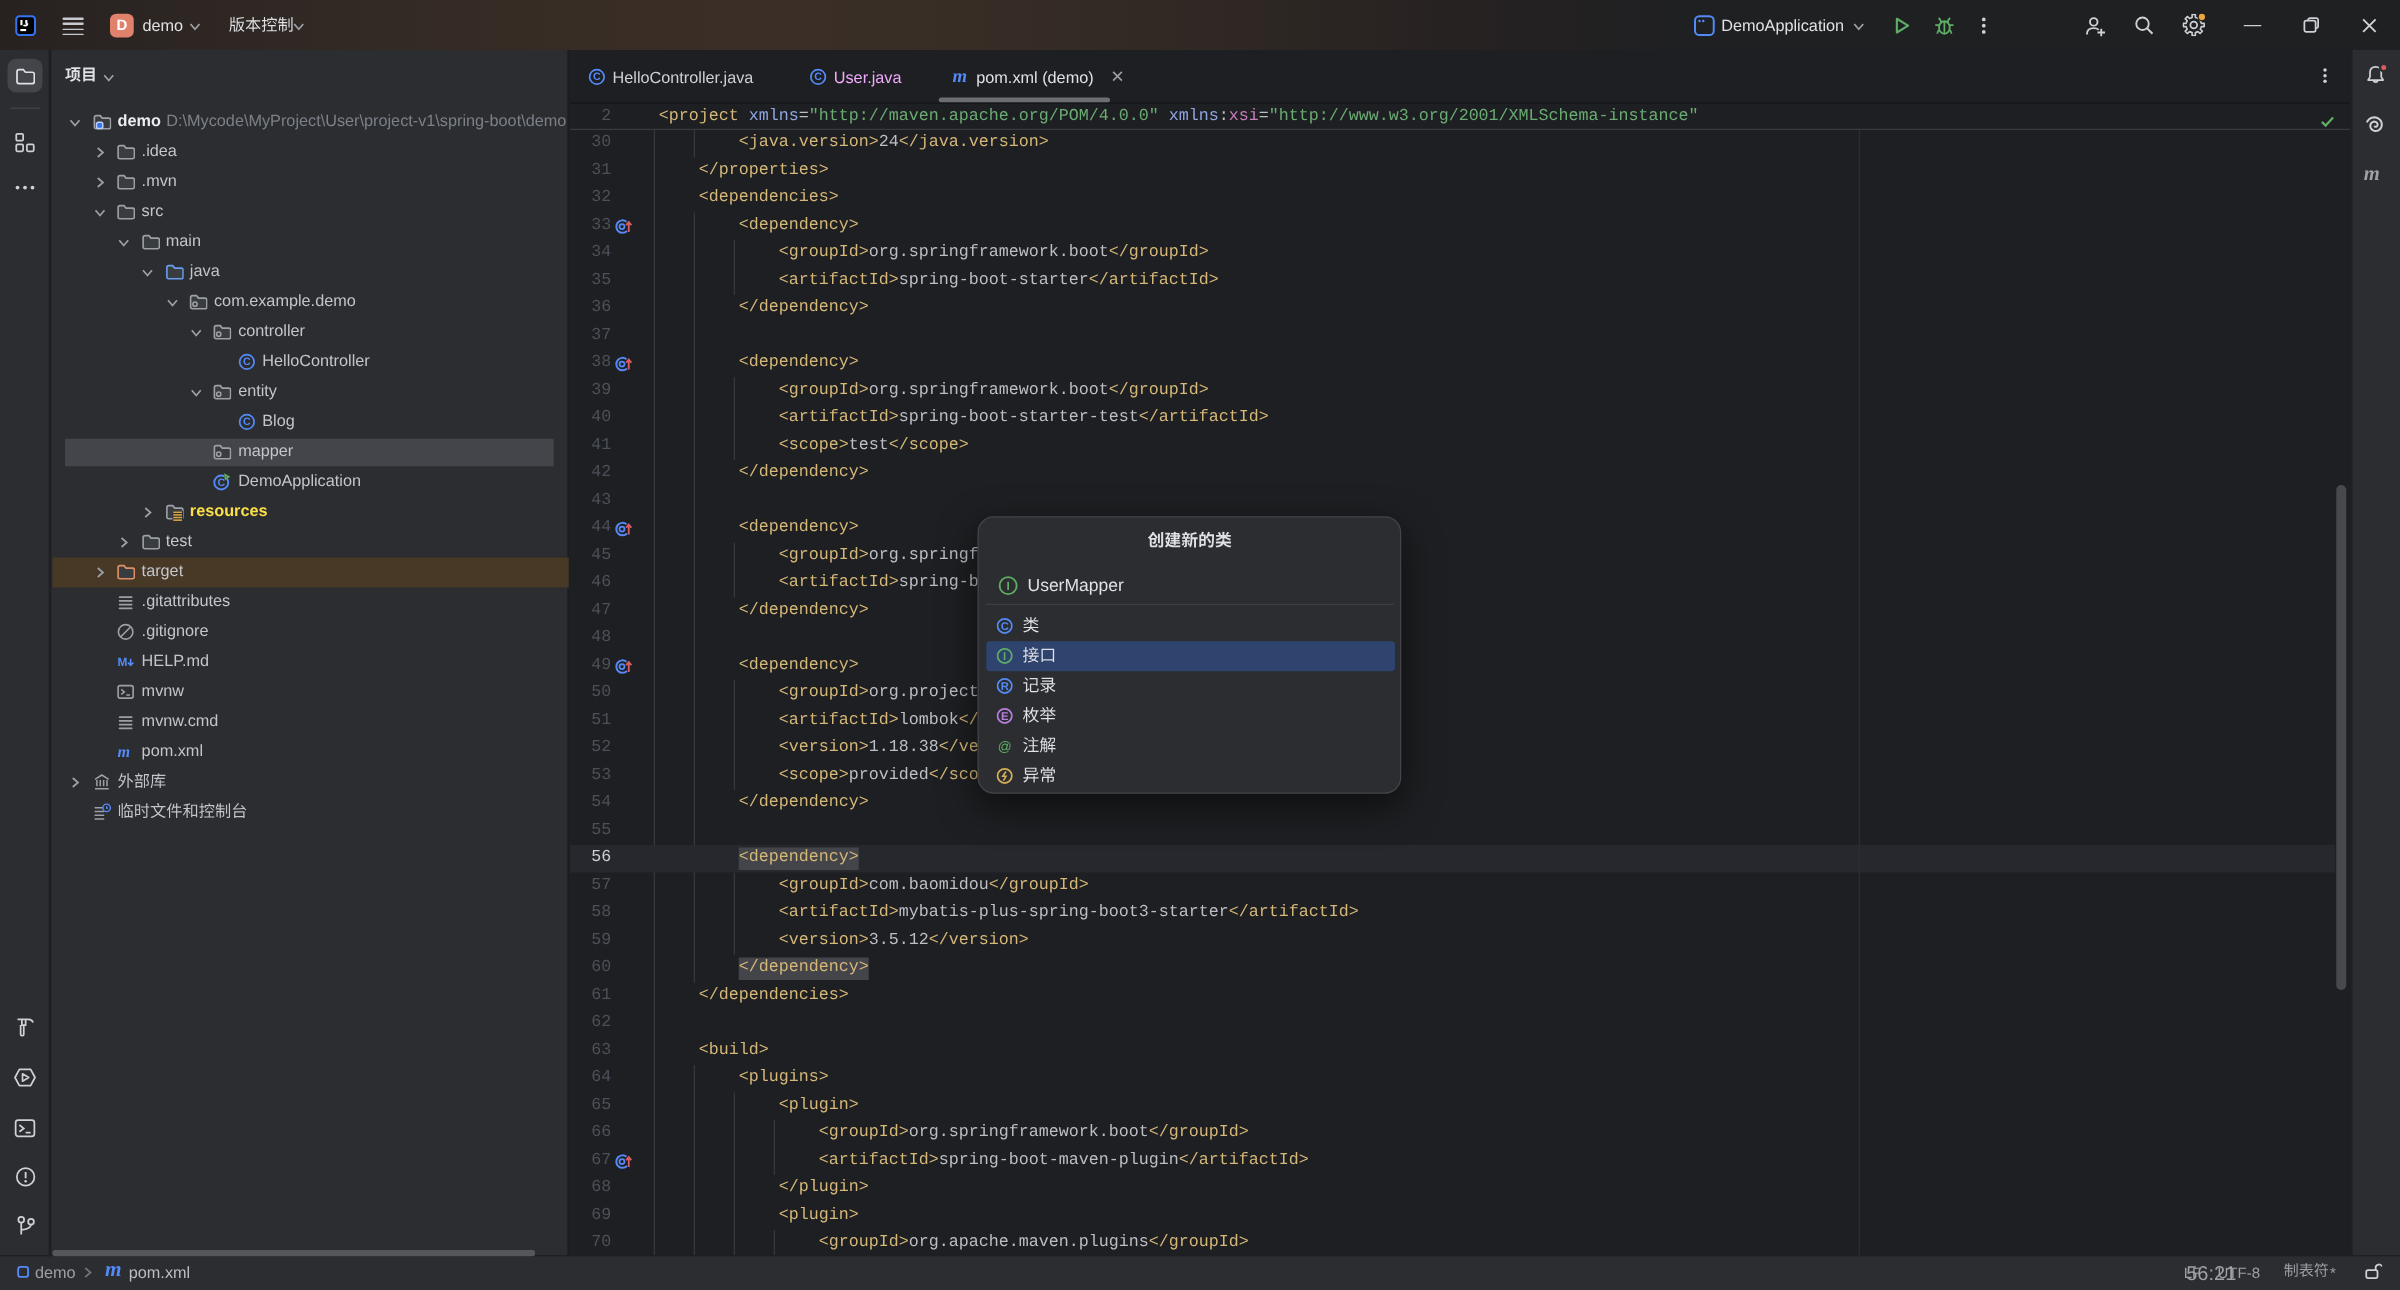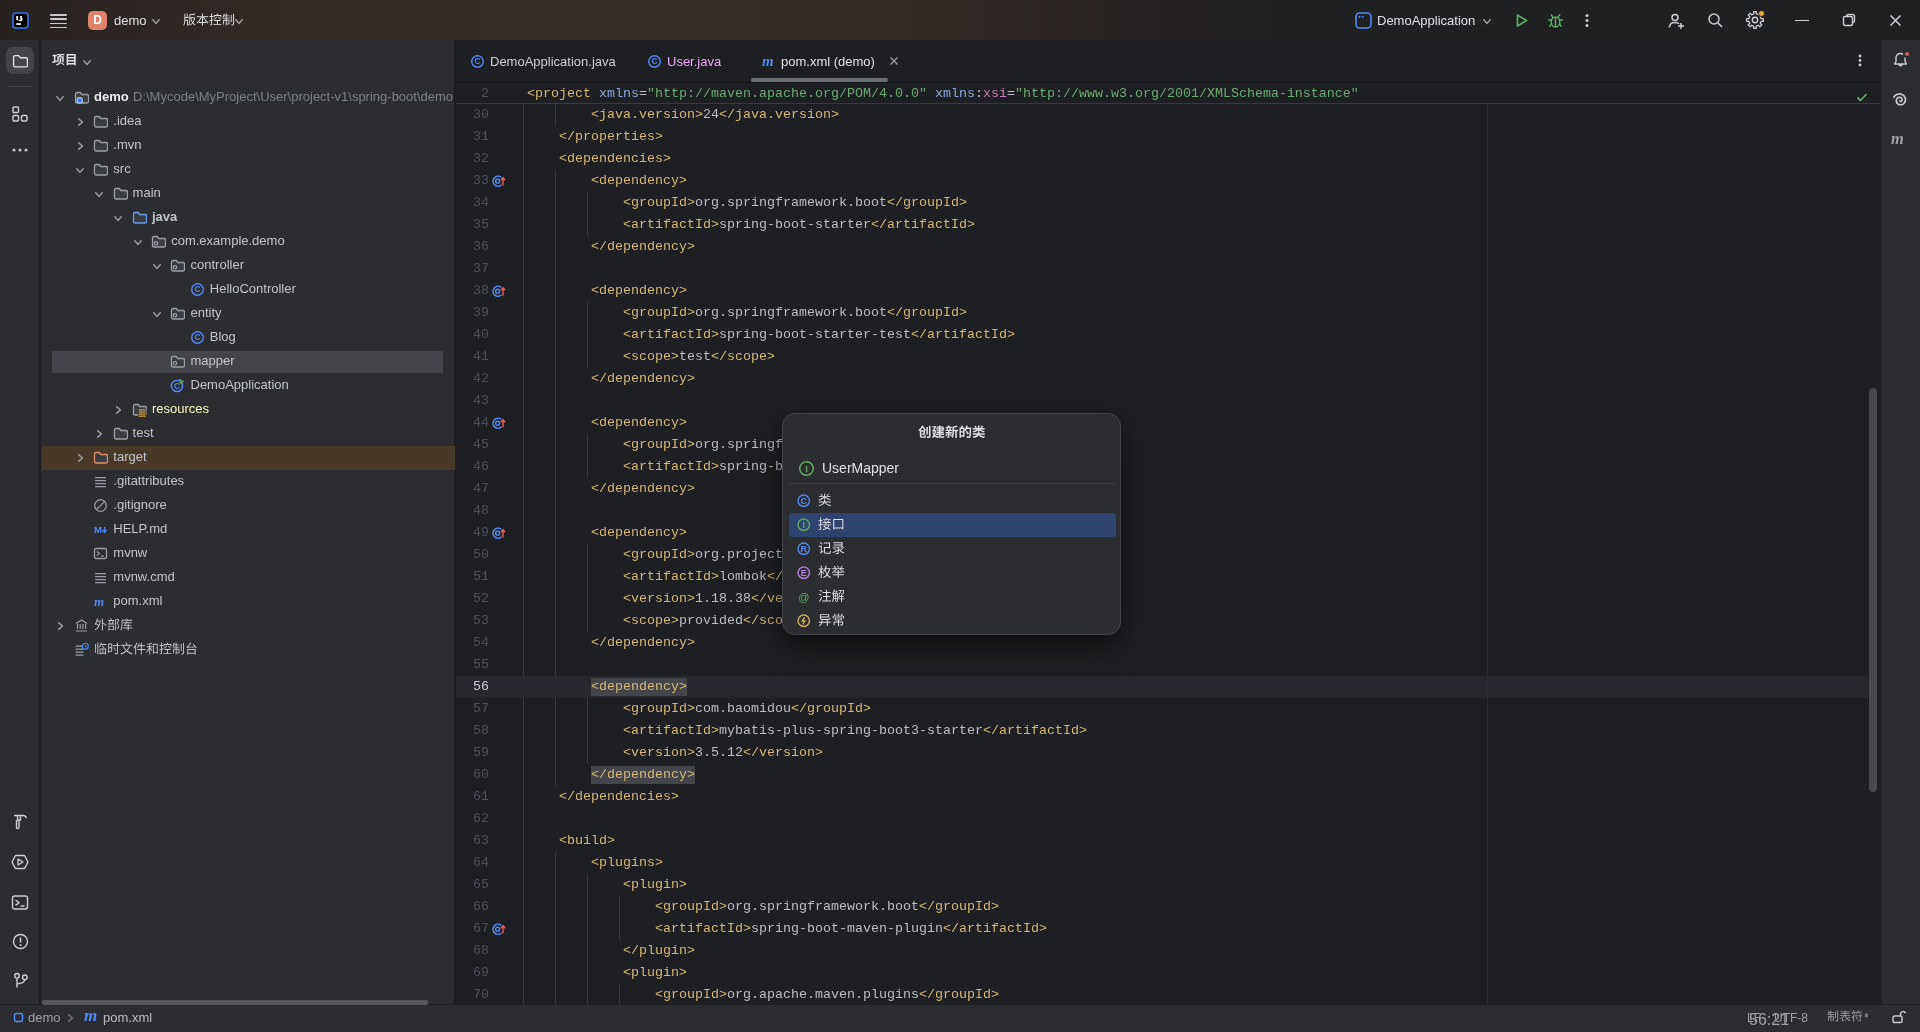--- a/index.html
+++ b/index.html
@@ -187,21 +187,21 @@
       <svg class="abs" style="left:113px;top:186px" width="15" height="15" viewBox="0 0 15 15" xmlns="http://www.w3.org/2000/svg">
         <path d="M1.5 4 q0-1.5 1.5-1.5 h3.2 l1.6 2 h5.2 q1.5 0 1.5 1.5 v5.5 q0 1.5 -1.5 1.5 h-10 q-1.5 0-1.5-1.5 z" fill="#3a3d40" stroke="#9da0a6" stroke-width="1.3"></path>
       </svg>
       <div class="abs" style="left:132.6px;top:185px;font-size:13px;color:#c2c5cb;font-weight:normal;white-space:nowrap">main</div>
       <svg class="abs" style="left:112.4px;top:213px" width="12" height="10" xmlns="http://www.w3.org/2000/svg">
         <path d="M2.4 3.2 L6 7.4 L9.6 3.2" fill="none" stroke="#9da0a6" stroke-width="1.4"></path>
       </svg>
       <svg class="abs" style="left:132px;top:210px" width="15" height="15" viewBox="0 0 15 15" xmlns="http://www.w3.org/2000/svg">
         <path d="M1.5 4 q0-1.5 1.5-1.5 h3.2 l1.6 2 h5.2 q1.5 0 1.5 1.5 v5.5 q0 1.5 -1.5 1.5 h-10 q-1.5 0-1.5-1.5 z" fill="#3a3d40" stroke="#6a9df0" stroke-width="1.3"></path>
       </svg>
-      <div class="abs" style="left:151.9px;top:209px;font-size:13px;color:#c2c5cb;font-weight:bold;white-space:nowrap">java</div>
+      <div class="abs" style="left:151.9px;top:209px;font-size:13px;color:#c2c5cb;font-weight:normal;white-space:nowrap">java</div>
       <svg class="abs" style="left:131.7px;top:237px" width="12" height="10" xmlns="http://www.w3.org/2000/svg">
         <path d="M2.4 3.2 L6 7.4 L9.6 3.2" fill="none" stroke="#9da0a6" stroke-width="1.4"></path>
       </svg>
       <svg class="abs" style="left:151px;top:234px" width="15" height="15" viewBox="0 0 15 15" xmlns="http://www.w3.org/2000/svg">
         <path d="M1.5 4 q0-1.5 1.5-1.5 h3.2 l1.6 2 h5.2 q1.5 0 1.5 1.5 v5.5 q0 1.5 -1.5 1.5 h-10 q-1.5 0-1.5-1.5 z" fill="#3a3d40" stroke="#9da0a6" stroke-width="1.3"></path>
         <circle cx="5" cy="9.3" r="1.7" fill="none" stroke="#9da0a6" stroke-width="1.2"></circle>
       </svg>
       <div class="abs" style="left:171.2px;top:233px;font-size:13px;color:#c2c5cb;font-weight:normal;white-space:nowrap">com.example.demo</div>
       <svg class="abs" style="left:151.0px;top:261px" width="12" height="10" xmlns="http://www.w3.org/2000/svg">
         <path d="M2.4 3.2 L6 7.4 L9.6 3.2" fill="none" stroke="#9da0a6" stroke-width="1.4"></path>
@@ -245,21 +245,21 @@
         <path d="M3.2 2.4 L7.4 6 L3.2 9.6" fill="none" stroke="#9da0a6" stroke-width="1.4"></path>
       </svg>
       <svg class="abs" style="left:132px;top:402px" width="15" height="15" viewBox="0 0 15 15" xmlns="http://www.w3.org/2000/svg">
         <path d="M1.5 4 q0-1.5 1.5-1.5 h3.2 l1.6 2 h5.2 q1.5 0 1.5 1.5 v5.5 q0 1.5 -1.5 1.5 h-10 q-1.5 0-1.5-1.5 z" fill="#3a3d40" stroke="#9da0a6" stroke-width="1.3"></path>
         <rect x="6" y="6.8" width="8.5" height="8" fill="#2b2d30"></rect>
         <rect x="6.6" y="7.2" width="7" height="1.25" fill="#d8a343"></rect>
         <rect x="6.6" y="9.3" width="7" height="1.25" fill="#d8a343"></rect>
         <rect x="6.6" y="11.4" width="7" height="1.25" fill="#d8a343"></rect>
         <rect x="6.6" y="13.5" width="7" height="1.25" fill="#d8a343"></rect>
       </svg>
-      <div class="abs" style="left:151.9px;top:401px;font-size:13px;color:#fef9c3;font-weight:normal;white-space:nowrap">resources</div>
+      <div class="abs" style="left:151.9px;top:401px;font-size:13px;color:#fde047;font-weight:bold;white-space:nowrap">resources</div>
       <svg class="abs" style="left:94.1px;top:428px" width="10" height="12" xmlns="http://www.w3.org/2000/svg">
         <path d="M3.2 2.4 L7.4 6 L3.2 9.6" fill="none" stroke="#9da0a6" stroke-width="1.4"></path>
       </svg>
       <svg class="abs" style="left:113px;top:426px" width="15" height="15" viewBox="0 0 15 15" xmlns="http://www.w3.org/2000/svg">
         <path d="M1.5 4 q0-1.5 1.5-1.5 h3.2 l1.6 2 h5.2 q1.5 0 1.5 1.5 v5.5 q0 1.5 -1.5 1.5 h-10 q-1.5 0-1.5-1.5 z" fill="#3a3d40" stroke="#9da0a6" stroke-width="1.3"></path>
       </svg>
       <div class="abs" style="left:132.6px;top:425px;font-size:13px;color:#c2c5cb;font-weight:normal;white-space:nowrap">test</div>
       <svg class="abs" style="left:74.8px;top:452px" width="10" height="12" xmlns="http://www.w3.org/2000/svg">
         <path d="M3.2 2.4 L7.4 6 L3.2 9.6" fill="none" stroke="#9da0a6" stroke-width="1.4"></path>
       </svg>
@@ -335,21 +335,21 @@
           </g>
         </svg></div>
   </div>
 </div>
 <div class="abs" style="left:42px;top:1000px;width:386px;height:5px;background:#55575b;border-radius:2px"></div>
 <div class="abs" style="left:0;top:0;width:1920px;height:0">
     <svg class="abs" style="left:470px;top:54px" width="15" height="15" viewBox="0 0 15 15" xmlns="http://www.w3.org/2000/svg">
       <circle cx="7.5" cy="7.5" r="5.8" fill="none" stroke="#548af7" stroke-width="1.4"></circle>
       <text x="7.5" y="10.4" font-size="8.5" font-weight="bold" font-family="Liberation Sans" fill="#548af7" text-anchor="middle">C</text>
     </svg>
-    <div class="abs" style="left:490px;top:54px;font-size:13px;color:#ced0d6;white-space:nowrap">DemoApplication.java</div>
+    <div class="abs" style="left:490px;top:54px;font-size:13px;color:#ced0d6;white-space:nowrap">HelloController.java</div>
     <svg class="abs" style="left:647px;top:54px" width="15" height="15" viewBox="0 0 15 15" xmlns="http://www.w3.org/2000/svg">
       <circle cx="7.5" cy="7.5" r="5.8" fill="none" stroke="#548af7" stroke-width="1.4"></circle>
       <text x="7.5" y="10.4" font-size="8.5" font-weight="bold" font-family="Liberation Sans" fill="#548af7" text-anchor="middle">C</text>
     </svg>
     <div class="abs" style="left:667px;top:54px;font-size:13px;color:#f0abfc;white-space:nowrap">User.java</div>
     <svg class="abs" style="left:761px;top:54px" width="15" height="15" viewBox="0 0 15 15" xmlns="http://www.w3.org/2000/svg">
       <text x="1" y="11.5" font-size="15" font-style="italic" font-weight="bold" font-family="Liberation Serif" fill="#548af7">m</text>
     </svg>
     <div class="abs" style="left:781px;top:54px;font-size:13px;color:#dfe1e5;white-space:nowrap">pom.xml (demo)</div>
     <svg class="abs" style="left:888px;top:55px" width="12" height="12" xmlns="http://www.w3.org/2000/svg">

